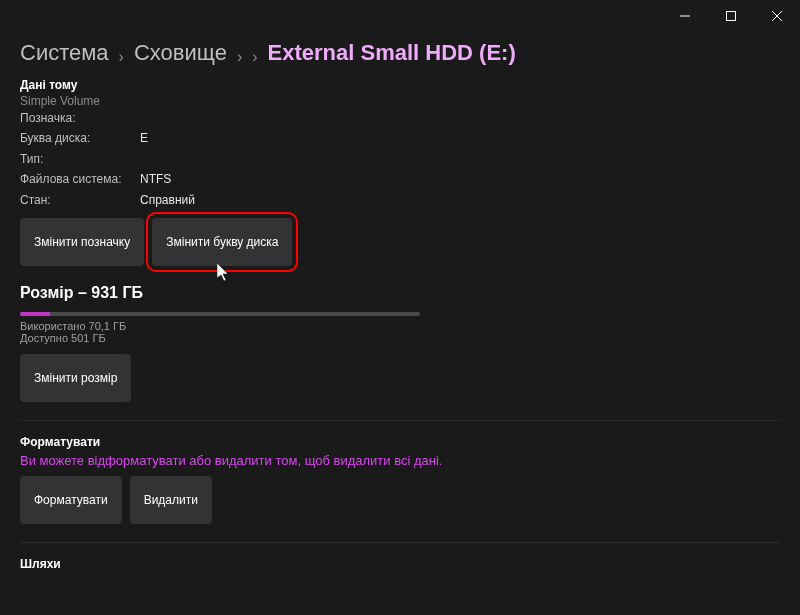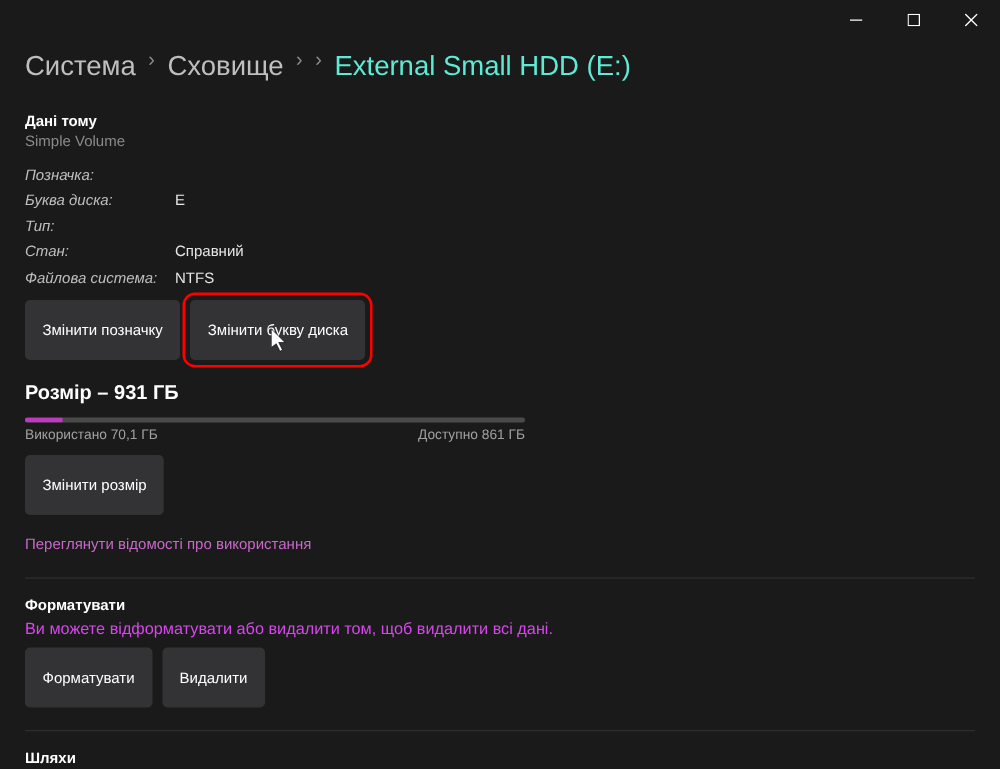--- a/index.html
+++ b/index.html
@@ -33,60 +33,58 @@
     }
     .titlebar-btn svg {
       width: 10px;
       height: 10px;
     }
     .content {
       padding: 8px 20px 0 20px;
     }
     .breadcrumb {
       display: flex;
-      align-items: flex-start;
+      align-items: flex-end;
       gap: 10px;
       font-size: 22px;
-      margin-bottom: 24px;
+      margin-bottom: 12px;
       flex-wrap: wrap;
     }
     .breadcrumb-item {
       color: #bfbfbf;
       cursor: pointer;
       white-space: nowrap;
     }
     .breadcrumb-item.current {
-      color: #5eead4;
-      font-weight: 400;
+      color: #f0abfc;
+      font-weight: 700;
     }
     .breadcrumb-sep {
       color: #8a8a8a;
       font-size: 16px;
     }
     .section-title {
       font-size: 12px;
       font-weight: 600;
       color: #ffffff;
       margin-bottom: 2px;
     }
     .section-subtitle {
       font-size: 12px;
       color: #8a8a8a;
-      margin-bottom: 10px;
     }
     .kv-row {
       display: flex;
       font-size: 12px;
       line-height: 1.7;
       color: #bfbfbf;
     }
     .kv-key {
       width: 120px;
       color: #bfbfbf;
-      font-style: italic;
     }
     .kv-val {
       color: #e6e6e6;
     }
     .btn-row {
       display: flex;
       gap: 8px;
       margin-top: 8px;
       margin-bottom: 18px;
     }
@@ -126,20 +124,21 @@
       background: #c238c2;
       width: 7.5%;
     }
     .progress-labels {
       display: flex;
       justify-content: space-between;
       width: 400px;
       font-size: 11px;
       color: #a0a0a0;
       margin-bottom: 10px;
+      flex-direction: column;
     }
     .link {
       color: #c868c8;
       font-size: 12px;
       cursor: pointer;
       text-decoration: none;
       display: inline-block;
       margin-top: 10px;
     }
     .divider {
@@ -200,47 +199,46 @@
       <div class="kv-key">Позначка:</div>
     </div>
     <div class="kv-row">
       <div class="kv-key">Буква диска:</div>
       <div class="kv-val">E</div>
     </div>
     <div class="kv-row">
       <div class="kv-key">Тип:</div>
     </div>
     <div class="kv-row">
+      <div class="kv-key">Файлова система:</div>
+      <div class="kv-val">NTFS</div>
+    </div>
+    <div class="kv-row">
       <div class="kv-key">Стан:</div>
       <div class="kv-val">Справний</div>
-    </div>
-    <div class="kv-row">
-      <div class="kv-key">Файлова система:</div>
-      <div class="kv-val">NTFS</div>
     </div>
 
     <div class="btn-row">
       <button class="btn">Змінити позначку</button>
       <button class="btn highlighted">Змінити букву диска</button>
     </div>
   </div>
 
   <div class="size-section">
     <div class="size-title">Розмір – 931 ГБ</div>
     <div class="progress-bar">
       <div class="progress-fill"></div>
     </div>
     <div class="progress-labels">
       <span>Використано 70,1 ГБ</span>
-      <span>Доступно 861 ГБ</span>
+      <span>Доступно 501 ГБ</span>
     </div>
     <div class="btn-row" style="margin-top:4px;margin-bottom:6px;">
       <button class="btn">Змінити розмір</button>
     </div>
-    <a class="link">Переглянути відомості про використання</a>
   </div>
 
   <hr class="divider">
 
   <div>
     <div class="section-title">Форматувати</div>
     <div class="format-desc">Ви можете відформатувати або видалити том, щоб видалити всі дані.</div>
     <div class="btn-row">
       <button class="btn">Форматувати</button>
       <button class="btn">Видалити</button>

